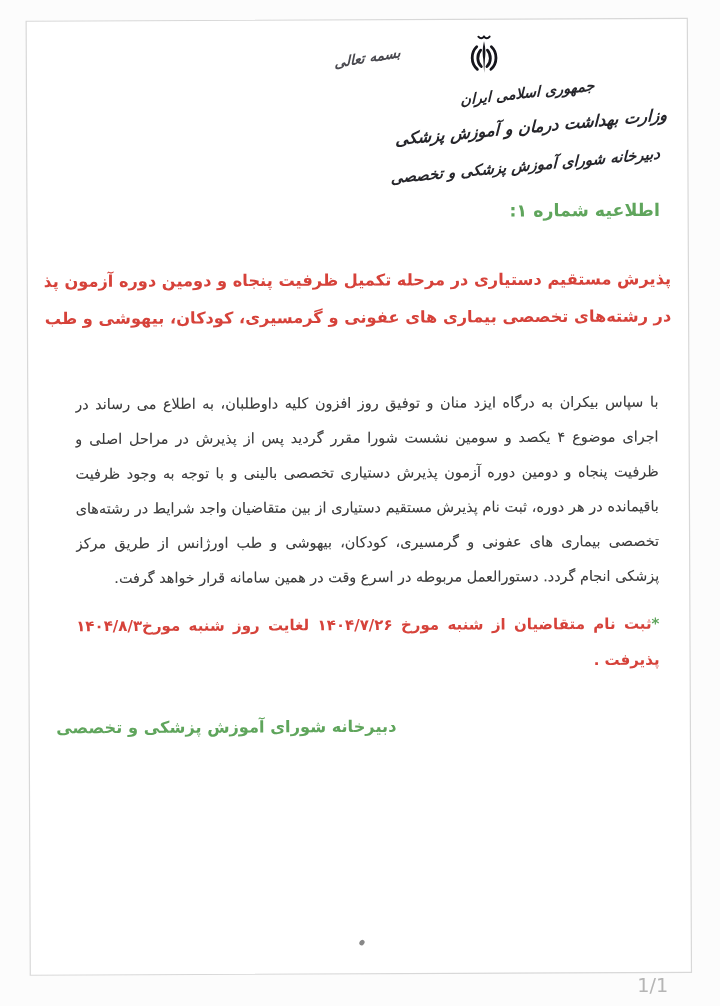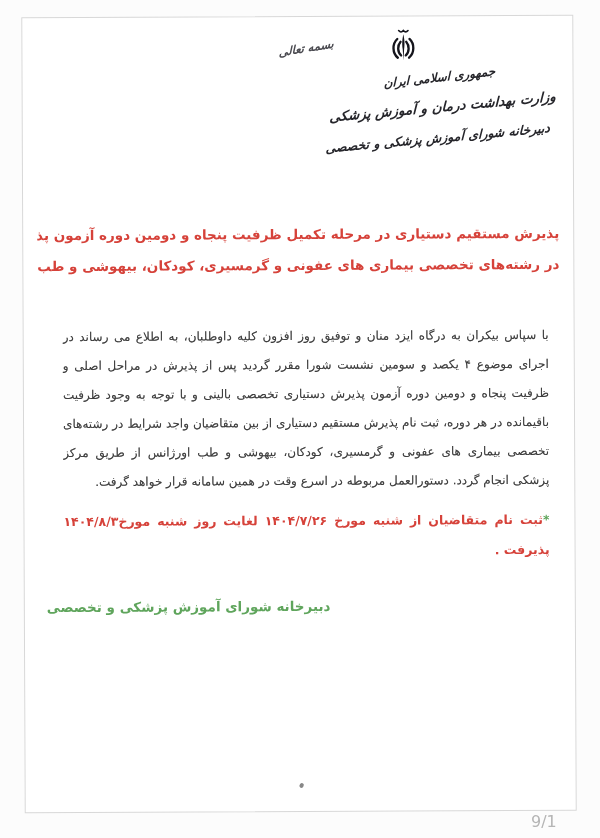--- a/index.html
+++ b/index.html
@@ -85,20 +85,21 @@
           <path fill="none" stroke="#15151c" stroke-width="3.5" stroke-linecap="round" d="M22 8 q5 6 10 0 q5 6 10 0"></path>
         </svg>
       </span>
       <div class="lh-line lh-1">جمهوری اسلامی ایران</div>
       <div class="lh-line lh-2">وزارت بهداشت درمان و آموزش پزشکی</div>
       <div class="lh-line lh-3">دبیرخانه شورای آموزش پزشکی و تخصصی</div>
     </div>
 
     <div class="bismillah">بسمه تعالی</div>
 
+    <div class="heading">اطلاعیه شماره ۱:</div>
 
     <div class="title">
       <div>پذیرش مستقیم دستیاری در مرحله  تکمیل ظرفیت پنجاه و دومین دوره آزمون پذیرش دستیار</div>
       <div>در رشته‌های تخصصی بیماری های عفونی و گرمسیری، کودکان، بیهوشی و طب اورژانس</div>
     </div>
 
     <div class="body-block">
       <div class="bl">با سپاس بیکران به درگاه ایزد منان و توفیق روز افزون کلیه داوطلبان، به اطلاع می رساند در راستای</div>
       <div class="bl">اجرای موضوع ۴ یکصد و سومین نشست شورا  مقرر گردید پس از پذیرش در مراحل اصلی و تکمیل</div>
       <div class="bl">ظرفیت پنجاه و دومین دوره آزمون پذیرش دستیاری تخصصی بالینی و با توجه به وجود ظرفیت خالی</div>
@@ -111,15 +112,15 @@
       <div class="rl"><span class="star">*</span><span>ثبت نام متقاضیان از شنبه مورخ ۱۴۰۴/۷/۲۶ لغایت روز شنبه مورخ۱۴۰۴/۸/۳ صورت خواهد</span></div>
       <div class="rl last">پذیرفت .</div>
     </div>
 
     <div class="signature">دبیرخانه شورای آموزش پزشکی و تخصصی</div>
 
     <div class="speck"></div>
 
   </div>
 
-  <div class="page-indicator">9/1</div>
+  <div class="page-indicator">1/1</div>
 
 </div>
 
 </body></html>

